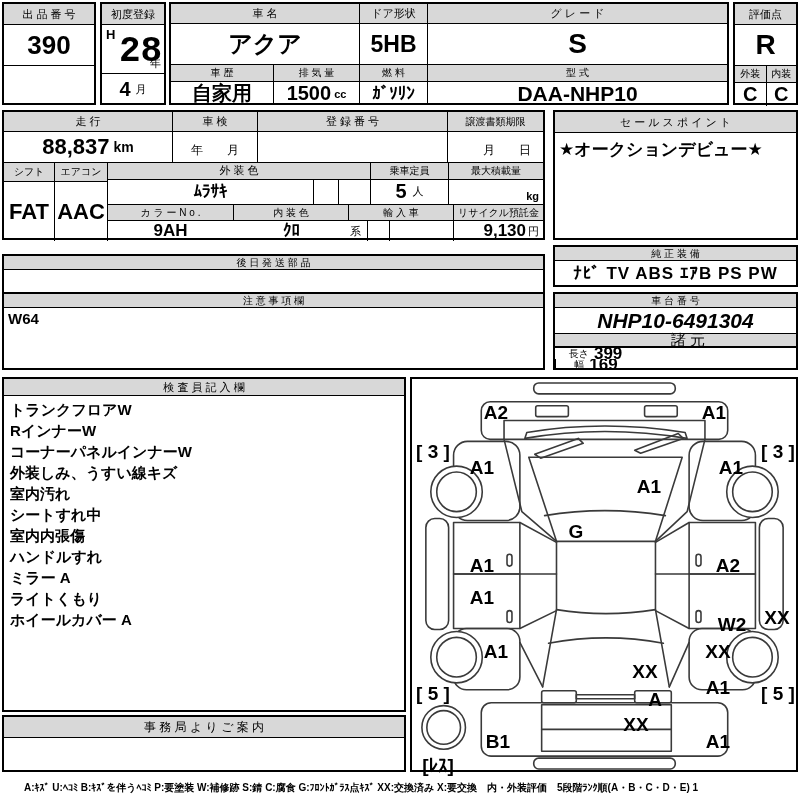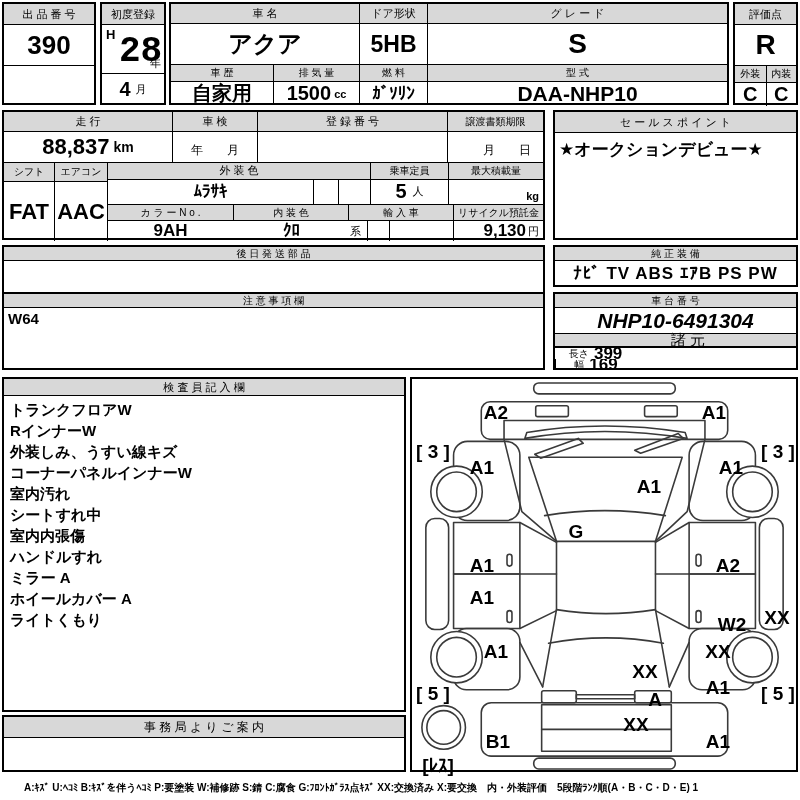--- a/index.html
+++ b/index.html
@@ -151,21 +151,21 @@
       </div>
     </div>
   </div>
 </div>
 
 <div class="abs box" style="left:553px;top:110px;width:245px;height:130px;">
   <div class="hdr" style="height:20px;">セ ー ル ス ポ イ ン ト</div>
   <div style="padding:5px 4px;font-size:17px;font-weight:bold;">★オークションデビュー★</div>
 </div>
 
-<div class="abs box" style="left:2px;top:245px;width:543px;height:58px;">
+<div class="abs box" style="left:2px;top:254px;width:543px;height:58px;">
   <div class="hdr" style="height:13px;font-size:10px;">後 日 発 送 部 品</div>
   <div style="height:25px;"></div>
 </div>
 <div class="abs box" style="left:553px;top:245px;width:245px;height:42px;">
   <div class="hdr" style="height:13px;font-size:10px;">純 正 装 備</div>
   <div class="ctr v18" style="height:25px;letter-spacing:1px;">ﾅﾋﾞ TV ABS ｴｱB PS PW</div>
 </div>
 
 <div class="abs box" style="left:2px;top:292px;width:543px;height:78px;">
   <div class="hdr" style="height:13px;font-size:10px;">注 意 事 項 欄</div>
@@ -189,29 +189,29 @@
       <span class="v18">145</span>
     </div>
   </div>
 </div>
 
 <div class="abs box" style="left:2px;top:377px;width:404px;height:335px;">
   <div class="hdr" style="height:16px;">検 査 員 記 入 欄</div>
   <div id="inspector-lines" style="padding:3px 6px;">
       <div class="insp-line">トランクフロアW</div>
       <div class="insp-line">RインナーW</div>
+      <div class="insp-line">コーナーパネルインナーW</div>
       <div class="insp-line">外装しみ、うすい線キズ</div>
-      <div class="insp-line">コーナーパネルインナーW</div>
       <div class="insp-line">室内汚れ</div>
       <div class="insp-line">シートすれ中</div>
       <div class="insp-line">室内内張傷</div>
       <div class="insp-line">ハンドルすれ</div>
       <div class="insp-line">ミラー A</div>
+      <div class="insp-line">ライトくもり</div>
       <div class="insp-line">ホイールカバー A</div>
-      <div class="insp-line">ライトくもり</div>
     </div>
 </div>
 
 <div class="abs box" style="left:2px;top:715px;width:404px;height:57px;">
   <div class="hdr" style="height:20px;font-size:12px;">事 務 局 よ り ご 案 内</div>
   <div style="height:33px;"></div>
 </div>
 
 <div class="abs box" style="left:410px;top:377px;width:388px;height:395px;">
   <svg width="384" height="391" viewBox="0 0 388 395" preserveAspectRatio="none">

